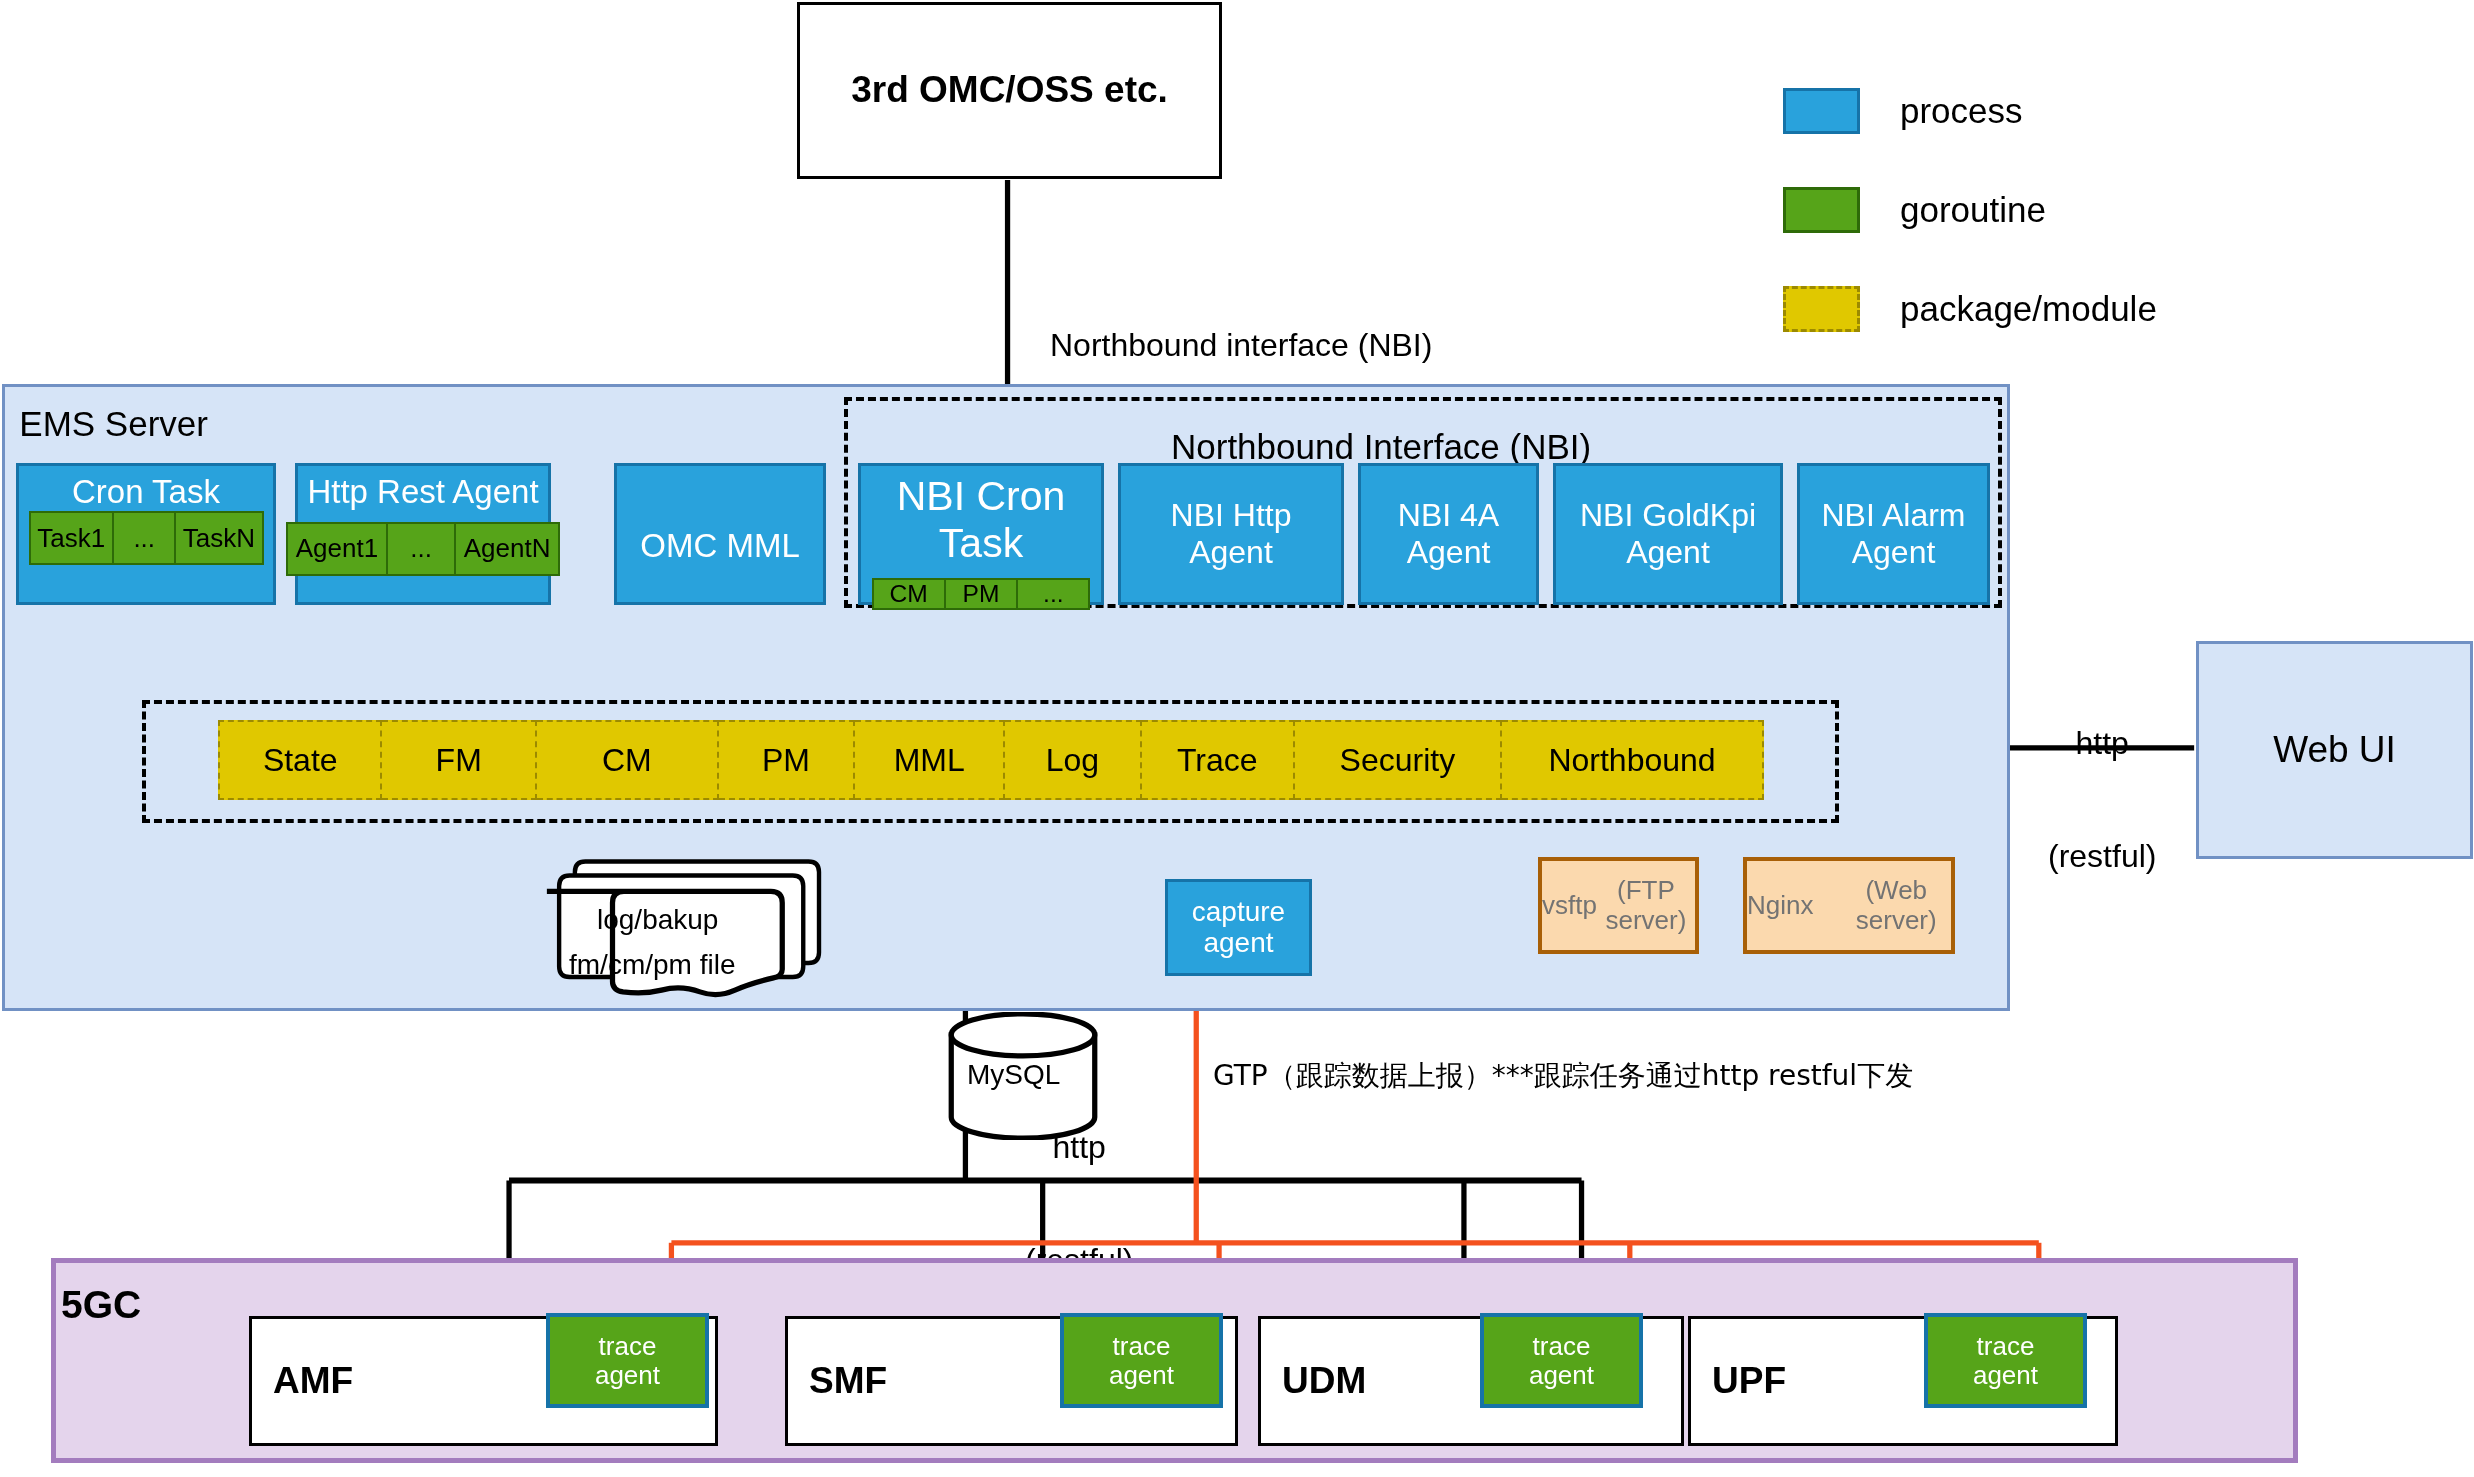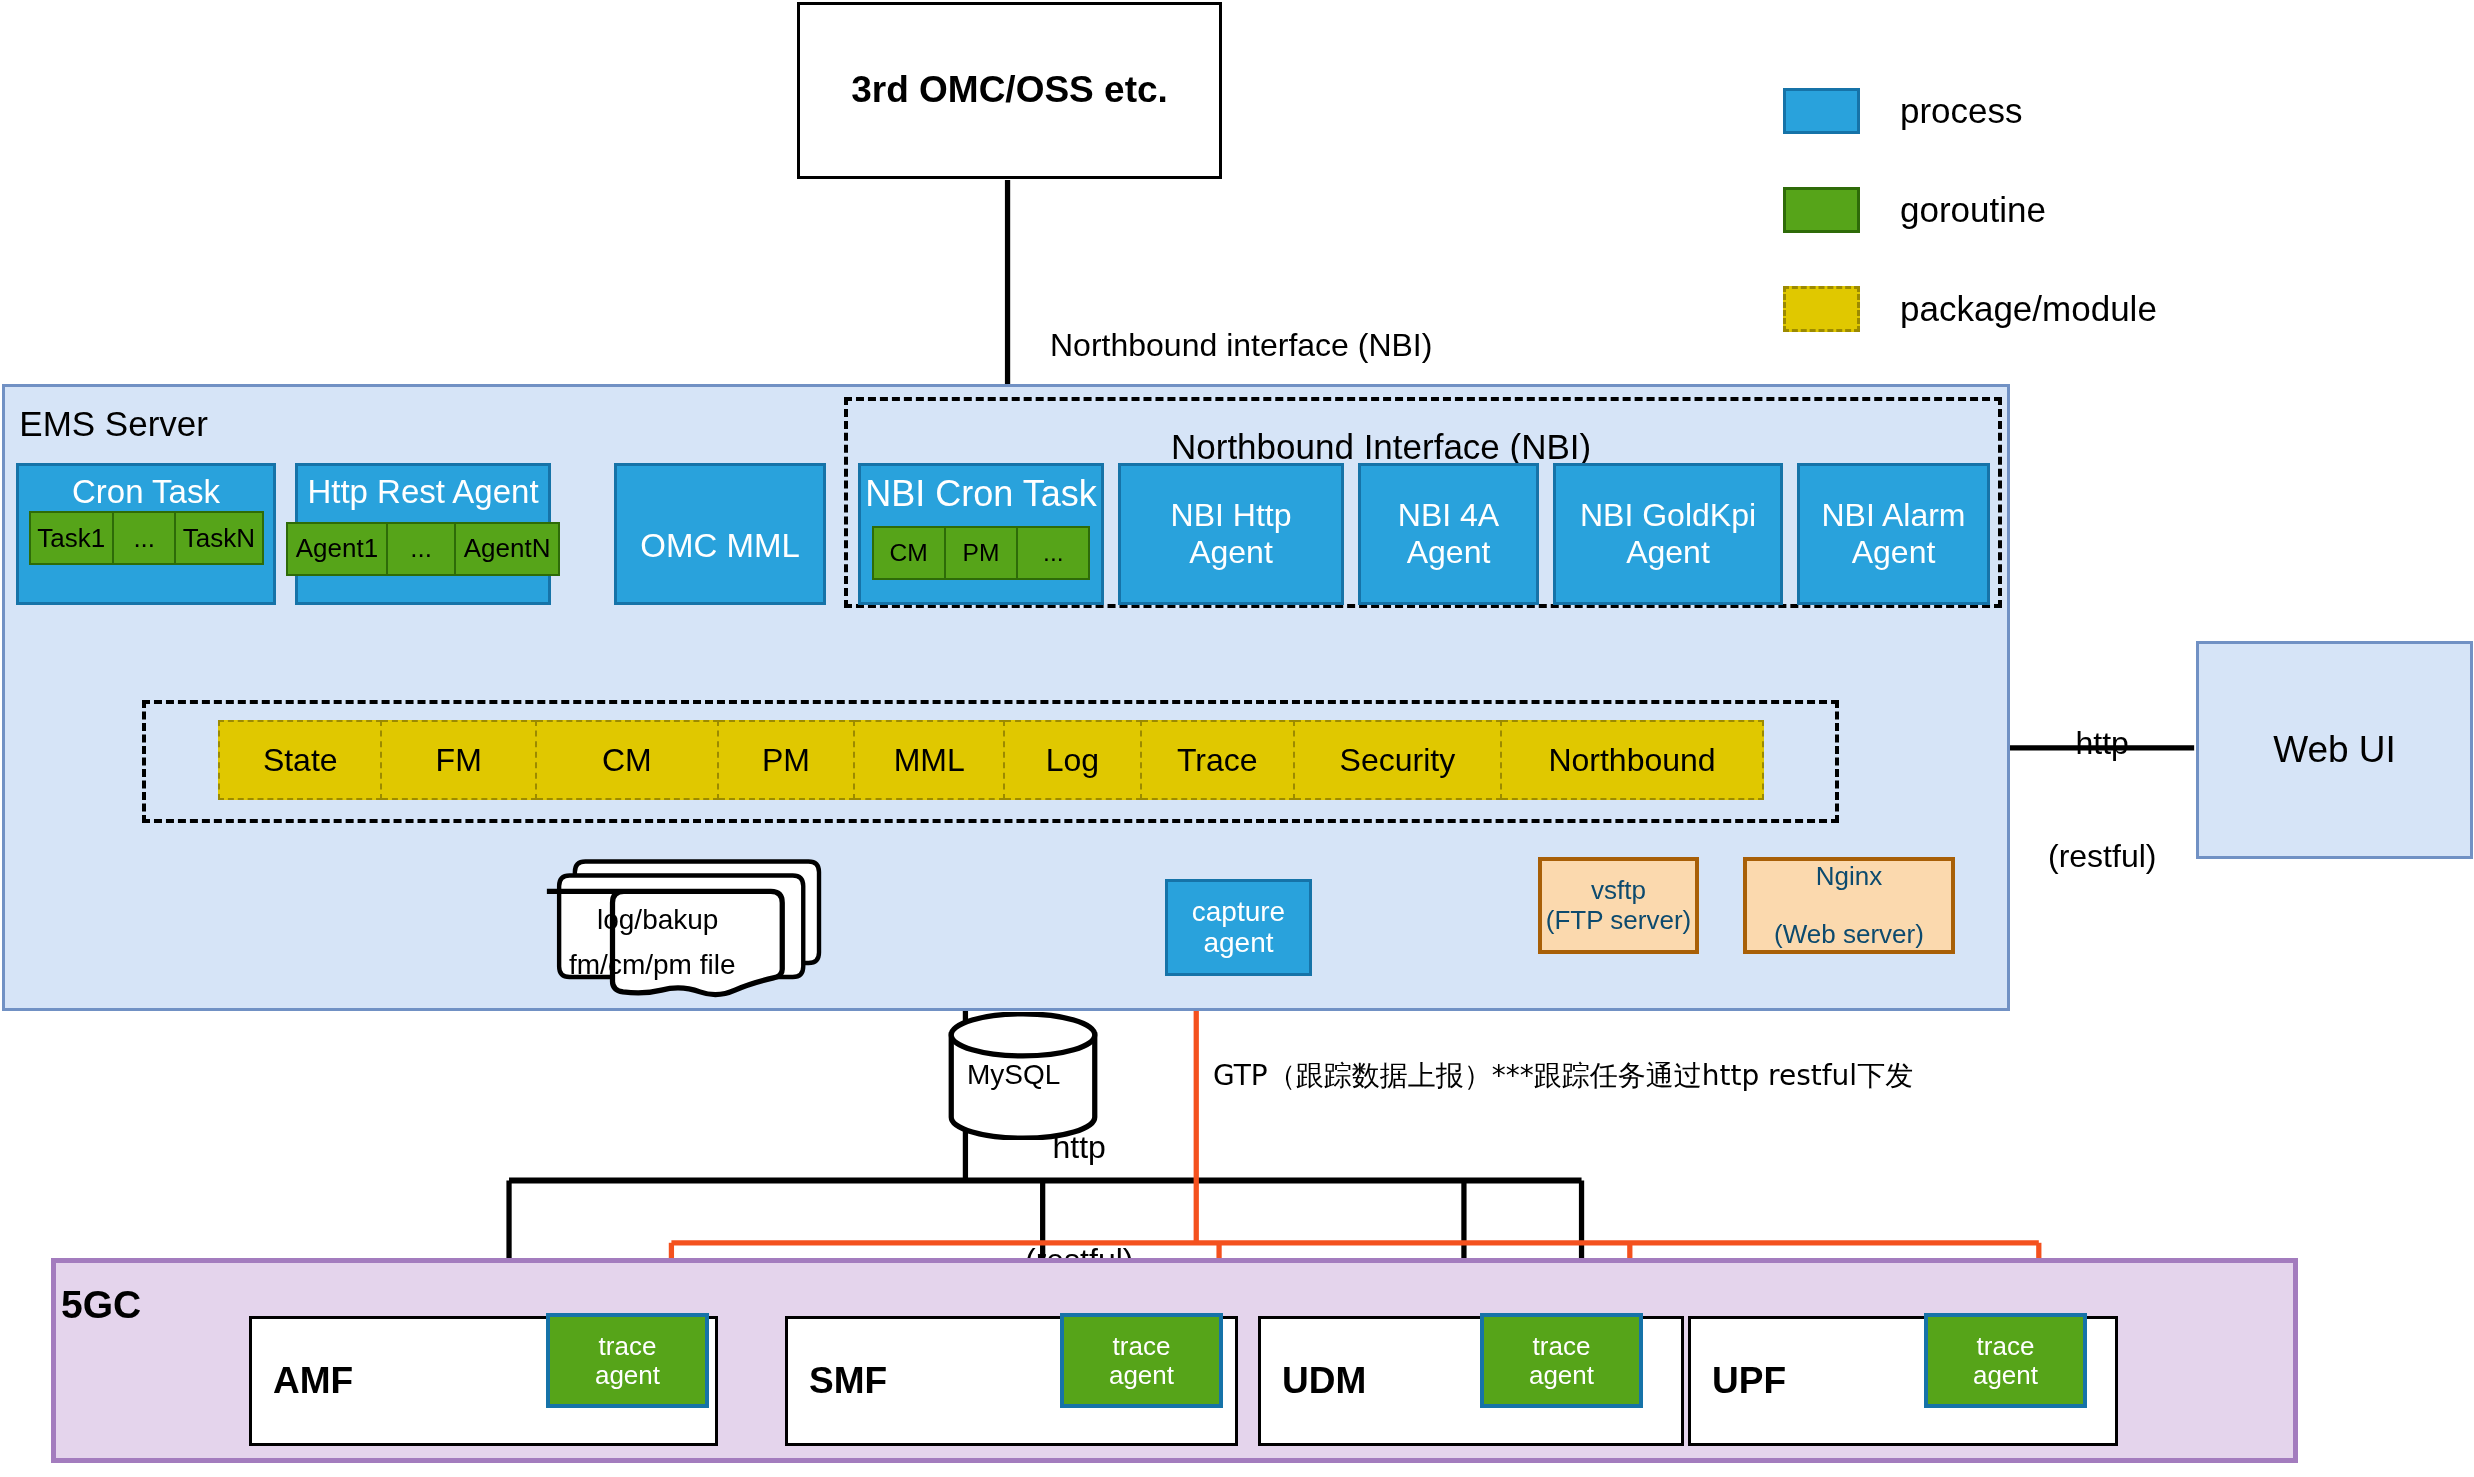--- a/index.html
+++ b/index.html
@@ -29,22 +29,22 @@
     display:flex; align-items:center; justify-content:center;
     color:#000; text-align:center;
   }
   .box-module {
     background:#E0C800; border:2.6px dashed #9c8a00;
     display:flex; align-items:center; justify-content:center;
     color:#000; text-align:center;
   }
   .box-orange {
     background:#FBD9AE; border:4.4px solid #A85F07;
-    display:flex; flex-direction:column; align-items:center; justify-content:center;
-    color:#0c4a6e; text-align:center;
+    display:flex; flex-direction:row; align-items:center; justify-content:center;
+    color:#737373; text-align:center;
   }
   .dashed-group { border:4.4px dashed #000000; background:transparent; }
 
   
   #ems-server {
     background:#D6E4F7; border:3.5px solid #7191C4;
   }
   #fivegc-region {
     background:#E4D4EC; border:5.3px solid #A37CBE;
   }
@@ -168,21 +168,21 @@
       <div class="box-goroutine" style="flex:0.85; font-size:26px; border-left:none;">...</div>
       <div class="box-goroutine" style="flex:1.3; font-size:26px; border-left:none;">AgentN</div>
     </div>
   </div>
 
   <div class="abs box-process" style="left:614px; top:463px; width:212px; height:142px; justify-content:center;">
     <div style="font-size:33px; margin-top:24.6px;">OMC MML</div>
   </div>
 
   <div class="abs box-process" style="left:858px; top:463px; width:246px; height:142px;">
-    <div style="font-size:36px; margin-top:7px;">NBI Cron Task</div>
+    <div style="font-size:41px; margin-top:7px;">NBI Cron Task</div>
     <div style="display:flex; margin-top:10.5px; width:219px; height:54px;">
       <div class="box-goroutine" style="flex:1; font-size:24.6px;">CM</div>
       <div class="box-goroutine" style="flex:1; font-size:24.6px; border-left:none;">PM</div>
       <div class="box-goroutine" style="flex:1; font-size:24.6px; border-left:none;">...</div>
     </div>
   </div>
 
   <div class="abs box-process" style="left:1118px; top:463px; width:226px; height:142px; justify-content:center;">
     <div style="font-size:32px; line-height:1.15; white-space:pre-line;">NBI Http
 Agent</div>

